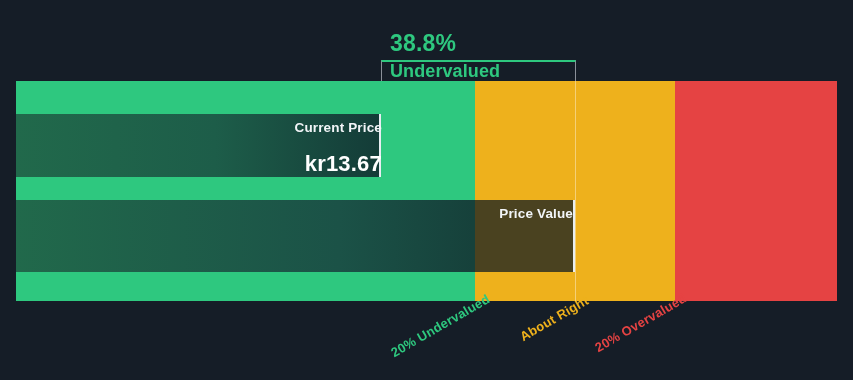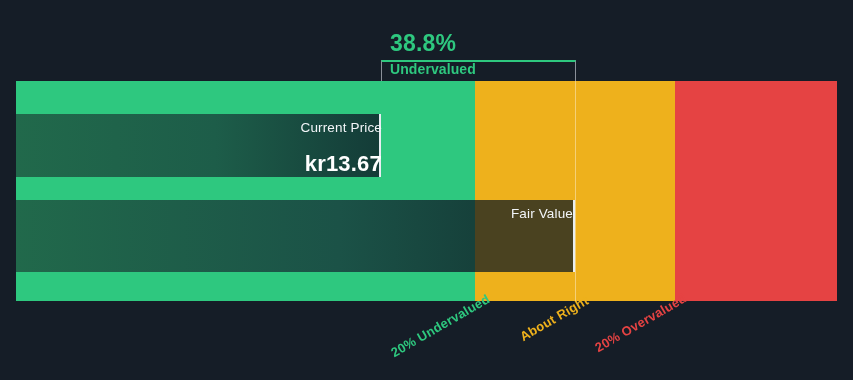--- a/index.html
+++ b/index.html
@@ -28,21 +28,21 @@
   #headline .pct {
     display: block;
     font-size: 23px;
     font-weight: bold;
     color: #2ec87f;
     letter-spacing: 0.2px;
   }
   #headline .caption {
     display: block;
     margin-top: 7px;
-    font-size: 14px;
+    font-size: 18px;
     font-weight: bold;
     color: #2ec87f;
     letter-spacing: 0.1px;
   }
 
   
   #bracket {
     position: absolute;
     left: 381px;
     top: 60px;
@@ -110,21 +110,21 @@
 
   .bar-labels {
     position: absolute;
     text-align: right;
     line-height: 1;
     z-index: 3;
   }
   .bar-labels .name {
     display: block;
     font-size: 13.5px;
-    font-weight: normal;
+    font-weight: bold;
     color: #f2f5f8;
     letter-spacing: 0.15px;
   }
   .bar-labels .value {
     display: block;
     margin-top: 18px;
     font-size: 22px;
     font-weight: bold;
     color: #ffffff;
     letter-spacing: 0.2px;
@@ -180,21 +180,21 @@
     <div class="bar" id="bar-current"></div>
     <div class="bar" id="bar-fair"></div>
     <div id="bar-fair-olive"></div>
 
     <div class="bar-labels" id="labels-current">
       <span class="name">Current Price</span>
       <span class="value">kr13.67</span>
     </div>
 
     <div class="bar-labels" id="labels-fair">
-      <span class="name">Fair Value</span>
+      <span class="name">Price Value</span>
     </div>
   </div>
 
   <div class="axis-label" id="axis-under">20% Undervalued</div>
   <div class="axis-label" id="axis-right">About Right</div>
   <div class="axis-label" id="axis-over">20% Overvalued</div>
 
 </div>
 
 </body></html>

